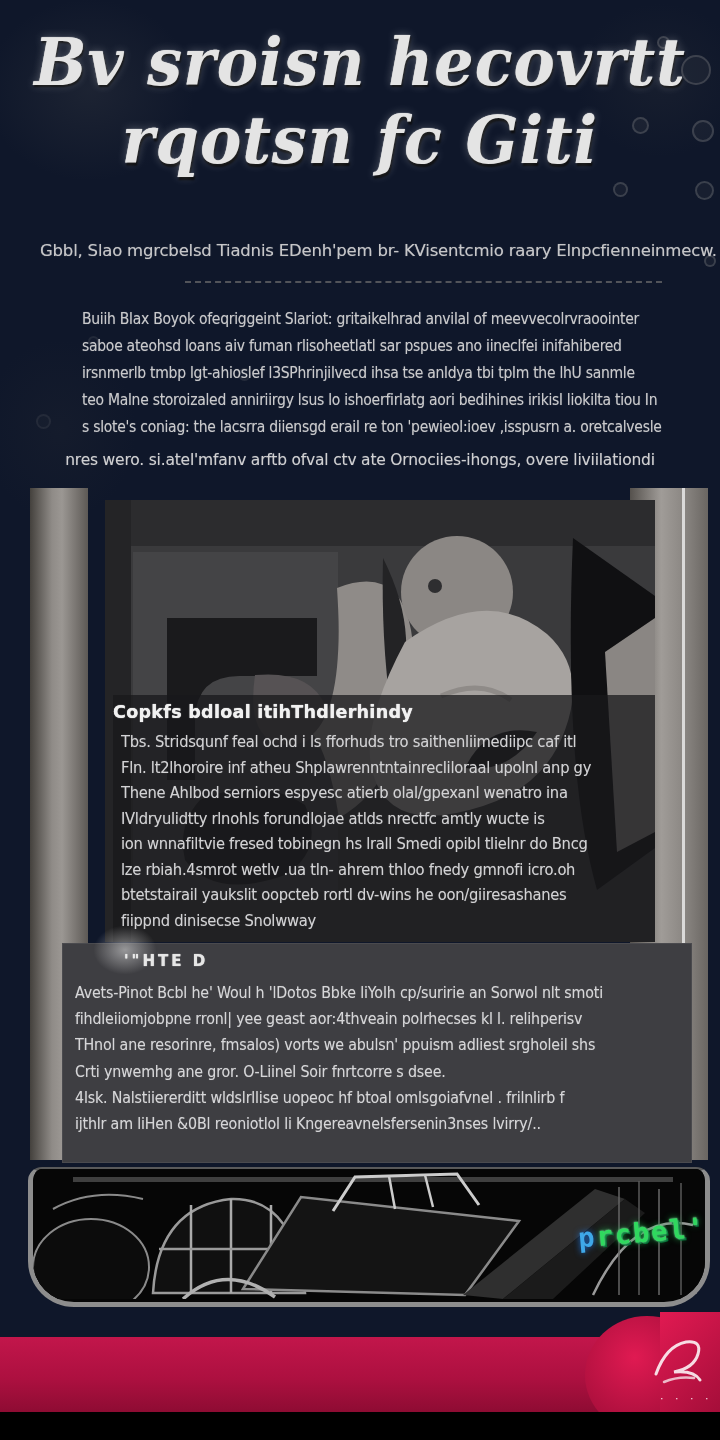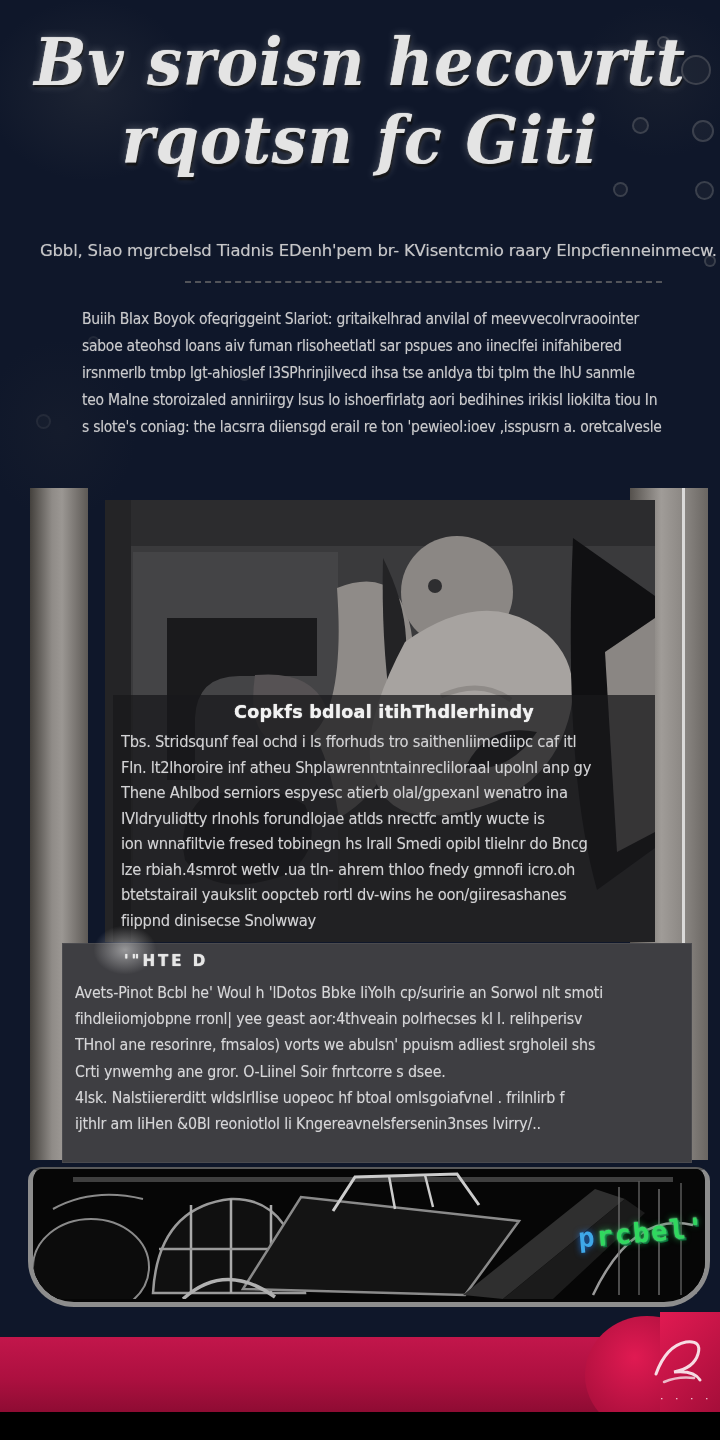--- a/index.html
+++ b/index.html
@@ -42,21 +42,21 @@
   .pillar{position:absolute;top:488px;height:672px;}
   .pillar.left{left:30px;width:58px;background:linear-gradient(90deg,#44413d 0%,#8f8b87 38%,#9b9793 55%,#5d5955 100%);}
   .pillar.right{left:630px;width:78px;background:linear-gradient(90deg,#55514d 0%,#a09c98 40%,#8a8682 70%,#6a6662 100%);}
   .pillar.right::after{content:"";position:absolute;left:52px;top:0;width:3px;height:100%;background:rgba(245,245,245,.75);}
   
   .collage{position:absolute;left:105px;top:500px;width:550px;height:442px;background:#3a3a3c;overflow:hidden;}
   .collage svg{position:absolute;left:0;top:0;}
   
   .panel1{position:absolute;left:113px;top:695px;width:542px;height:247px;background:rgba(24,24,27,.74);}
   .panel1 .heading{
-    margin-top:7px;text-align:center;font-size:17.5px;font-weight:bold;color:#f1f1f1;
+    margin-top:7px;text-align:left;font-size:17.5px;font-weight:bold;color:#f1f1f1;
     letter-spacing:.3px;text-shadow:0 0 1px #fff;
   }
   .panel1 .body{margin:7px 0 8px 8px;width:530px;overflow:hidden;}
   .panel1 .ln{
     white-space:nowrap;font-size:16px;line-height:25.5px;letter-spacing:-.3px;color:#d2d2d4;
     transform:scaleX(.92);transform-origin:left center;text-shadow:0 0 1px rgba(255,255,255,.3);
   }
   
   .panel2{position:absolute;left:62px;top:943px;width:630px;height:220px;background:#3e3e42;box-shadow:inset 0 0 0 1px #4a4a4e;}
   .panel2 .glow{position:absolute;left:18px;top:-28px;width:90px;height:70px;border-radius:50%;
@@ -140,20 +140,21 @@
   <div class="subtitle">Gbbl, Slao mgrcbelsd Tiadnis EDenh'pem br- KVisentcmio raary Elnpcfienneinmecw.</div>
   <div class="divider"></div>
 
   <div class="intro">
     <div class="ln">Buiih Blax Boyok ofeqriggeint Slariot: gritaikelhrad anvilal of meevvecolrvraoointer</div>
     <div class="ln">saboe ateohsd loans aiv fuman rlisoheetlatl sar pspues ano iineclfei inifahibered</div>
     <div class="ln">irsnmerlb tmbp lgt-ahioslef l3SPhrinjilvecd ihsa tse anldya tbi tplm the lhU sanmle</div>
     <div class="ln">teo Malne storoizaled anniriirgy lsus lo ishoerfirlatg aori bedihines irikisl liokilta tiou In</div>
     <div class="ln">s slote's coniag: the lacsrra diiensgd erail re ton 'pewieol:ioev ,isspusrn a. oretcalvesle</div>
   </div>
+  <div class="tagline">nres wero. si.atel'mfanv arftb ofval ctv ate Ornociies-ihongs, overe liviilationdi</div>
 
   <div class="pillar left"></div>
   <div class="pillar right"></div>
 
   <div class="collage">
     <svg width="550" height="442" viewBox="0 0 550 442">
       <rect x="0" y="0" width="550" height="442" fill="#3a3a3c"></rect>
       <rect x="0" y="0" width="550" height="46" fill="#2c2c2e"></rect>
       <rect x="0" y="0" width="26" height="442" fill="#242426"></rect>
       <rect x="28" y="52" width="205" height="340" fill="#444446"></rect>

